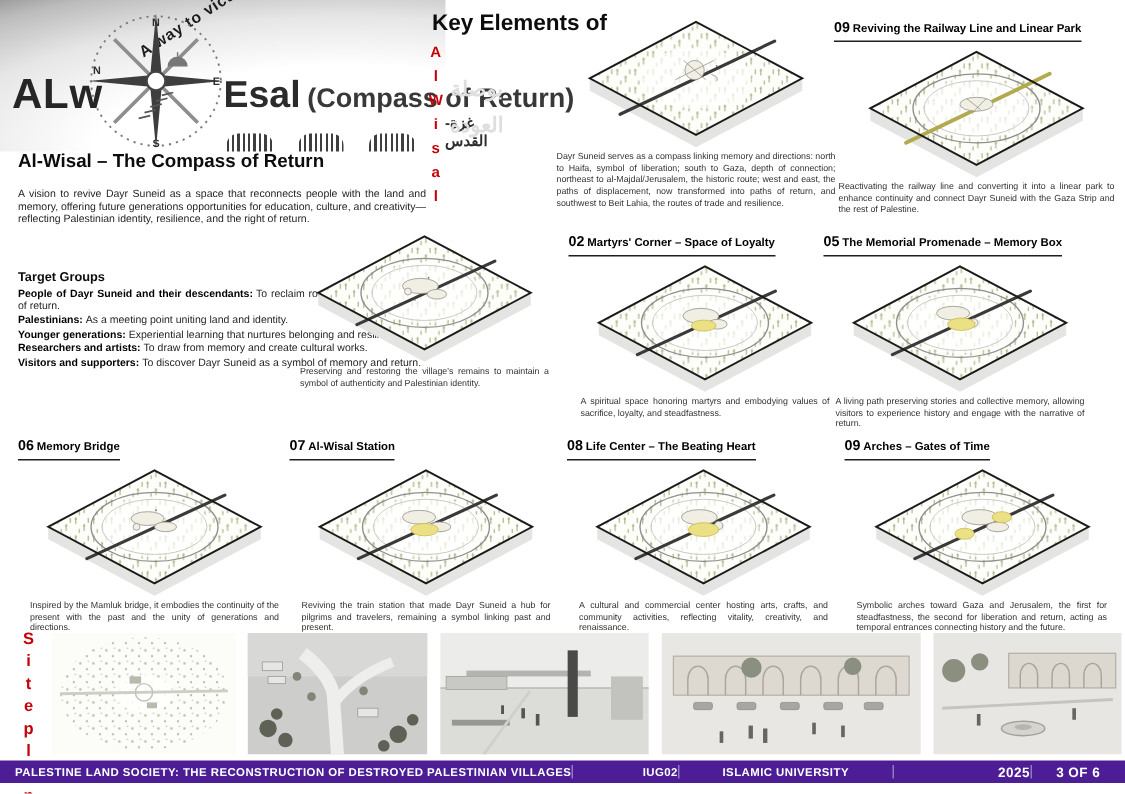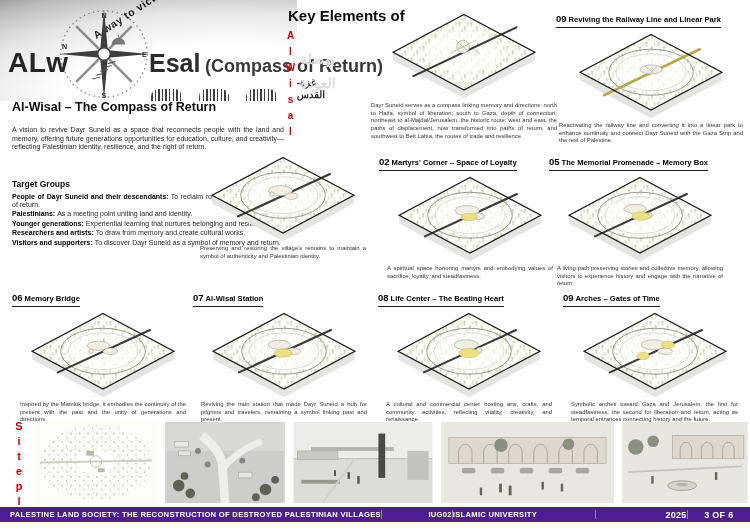--- a/index.html
+++ b/index.html
@@ -63,21 +63,21 @@
   
   .siteplan-vert{left:13px;top:420px;font-size:11px;letter-spacing:3px}
   .strip-img{position:absolute;top:422px;height:81px}
 
   
   .footer{left:0;top:507px;width:750px;height:15px;background:#4c1d95;display:flex;align-items:center;
     color:#fff;font-weight:bold;font-size:7.6px;letter-spacing:.3px;white-space:nowrap}
   .f-title{padding-left:10px;flex:1}
   .f-sep{width:1px;height:9px;background:rgba(255,255,255,.4)}
   .f-code{width:74px;text-align:right}
-  .f-univ{width:150px;text-align:left}
+  .f-univ{width:150px;text-align:center}
   .f-year{width:96px;text-align:right;font-size:9px}
   .f-page{width:66px;text-align:center;font-size:9px}
 </style>
 </head>
 <body>
 
 <svg width="0" height="0" style="position:absolute">
   <defs>
     <pattern id="ptrees" width="13" height="13" patternUnits="userSpaceOnUse">
       <g stroke="#a8ac7d" stroke-width=".8" fill="none">

